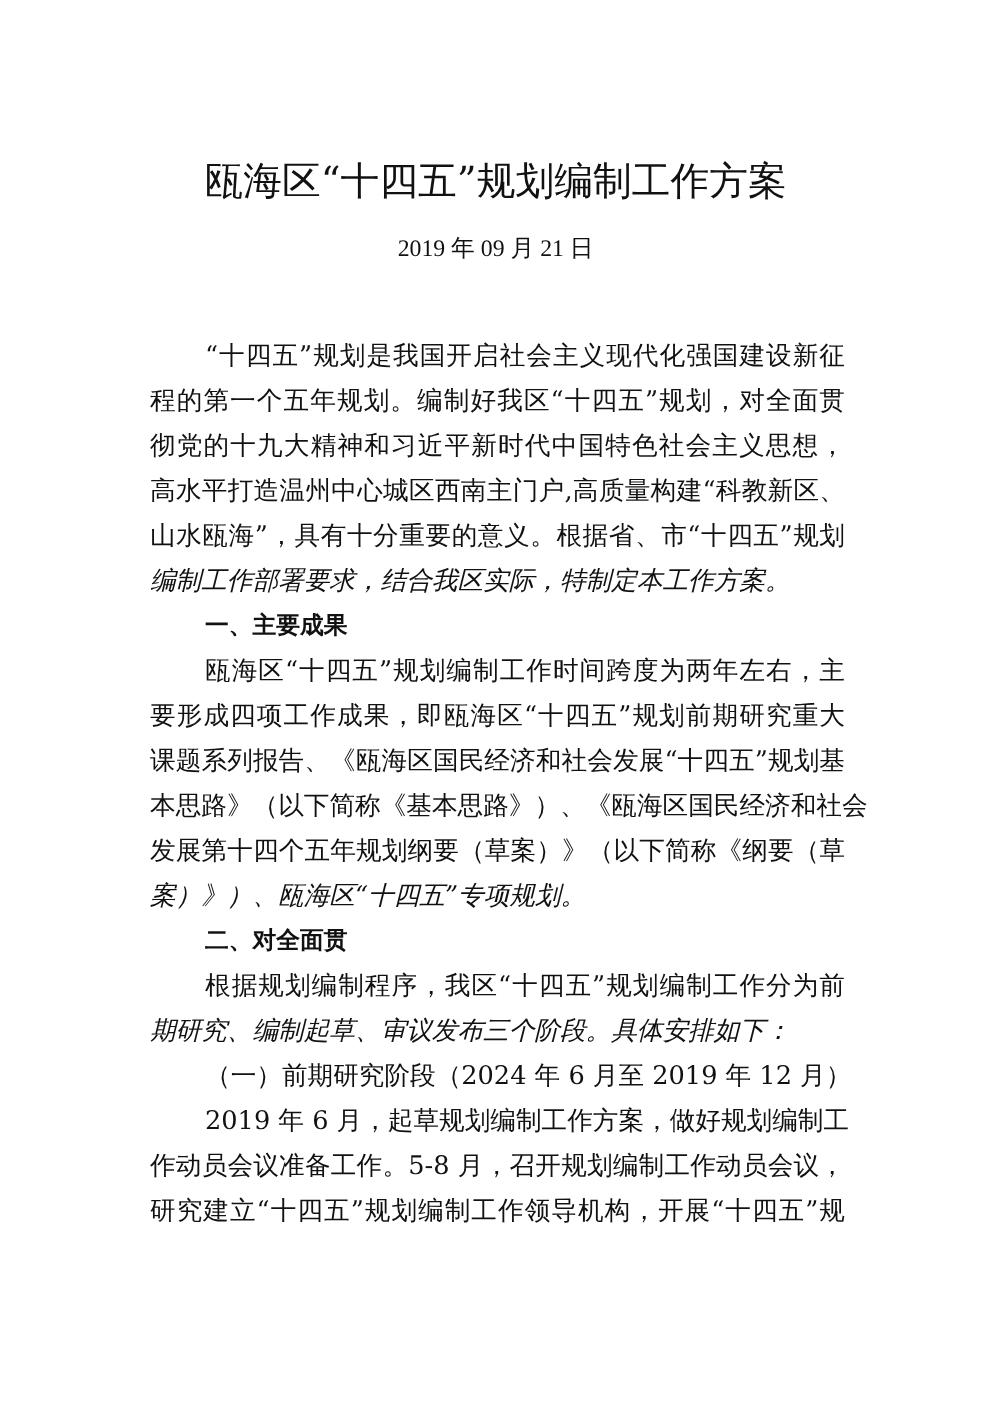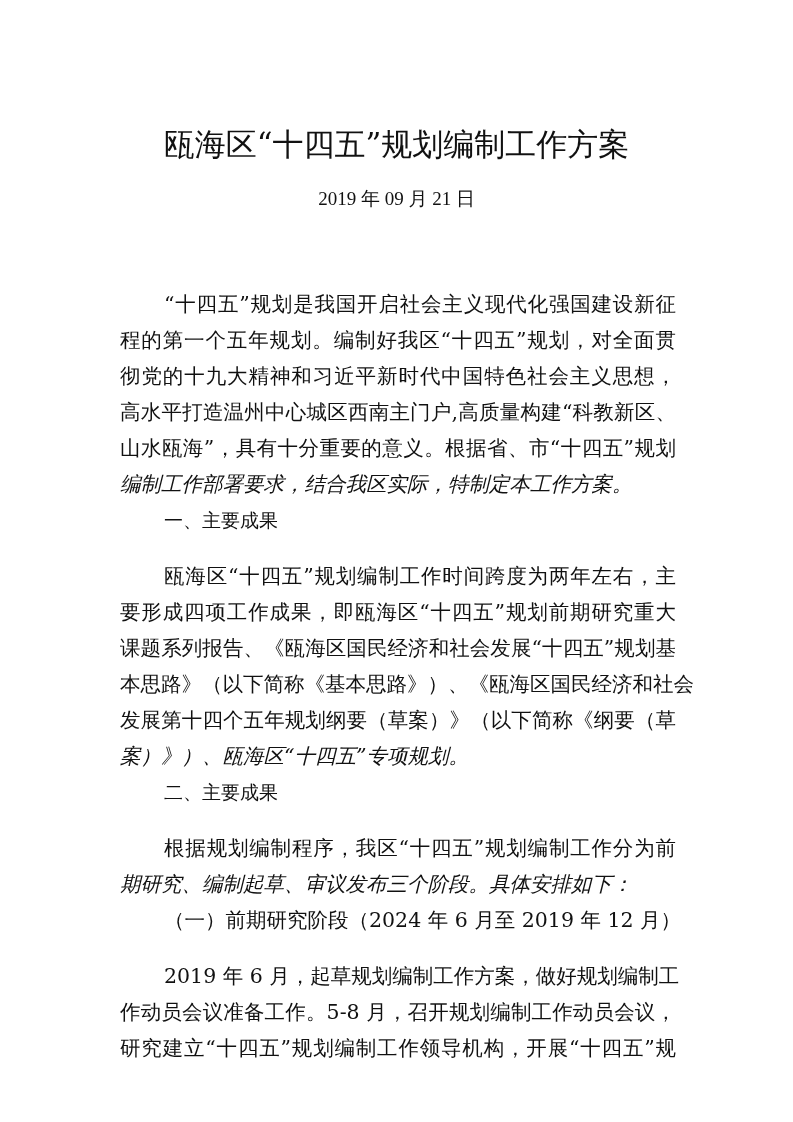--- a/index.html
+++ b/index.html
@@ -6,22 +6,22 @@
   body { width: 793px; height: 1122px; position: relative; overflow: hidden;
          font-family: "DejaVu Serif", "Liberation Serif", serif; color: #111; }
   .title { position: absolute; top: 124px; left: 0; width: 793px; text-align: center;
            font-size: 31px; letter-spacing: 0px; color: #111; }
   .date { position: absolute; top: 186px; left: 0; width: 793px; text-align: center;
           font-size: 19px; font-family: "Liberation Serif", serif; }
   .content { position: absolute; top: 266px; left: 120px; width: 556px; }
   .line { height: 36px; line-height: 36px; font-size: 20.5px; white-space: nowrap;
           text-align: justify; text-align-last: justify; overflow: visible; }
   .line.last { text-align-last: left; font-style: italic; }
-  .indent { padding-left: 44px; margin-top: 20px; }
-  .heading { font-family: "DejaVu Sans", "Liberation Sans", sans-serif; font-weight: normal;
+  .indent { padding-left: 44px; }
+  .heading { font-family: "DejaVu Sans", "Liberation Sans", sans-serif; font-weight: bold;
              font-size: 19px; padding-left: 44px; text-align-last: left; }
   .sub { padding-left: 44px; text-align-last: left; }
 </style>
 </head>
 <body>
 
 <div class="title">瓯海区“十四五”规划编制工作方案</div>
 <div class="date">2019 年 09 月 21 日</div>
 
 <div class="content">
@@ -31,20 +31,20 @@
   <div class="line">高水平打造温州中心城区西南主门户,高质量构建“科教新区、</div>
   <div class="line">山水瓯海”，具有十分重要的意义。根据省、市“十四五”规划</div>
   <div class="line last">编制工作部署要求，结合我区实际，特制定本工作方案。</div>
   <div class="line heading">一、主要成果</div>
   <div class="line indent">瓯海区“十四五”规划编制工作时间跨度为两年左右，主</div>
   <div class="line">要形成四项工作成果，即瓯海区“十四五”规划前期研究重大</div>
   <div class="line">课题系列报告、《瓯海区国民经济和社会发展“十四五”规划基</div>
   <div class="line">本思路》（以下简称《基本思路》）、《瓯海区国民经济和社会</div>
   <div class="line">发展第十四个五年规划纲要（草案）》（以下简称《纲要（草</div>
   <div class="line last">案）》）、瓯海区“十四五”专项规划。</div>
-  <div class="line heading">二、主要成果</div>
+  <div class="line heading">二、对全面贯</div>
   <div class="line indent">根据规划编制程序，我区“十四五”规划编制工作分为前</div>
   <div class="line last">期研究、编制起草、审议发布三个阶段。具体安排如下：</div>
   <div class="line sub">（一）前期研究阶段（2024 年 6 月至 2019 年 12 月）</div>
   <div class="line indent">2019 年 6 月，起草规划编制工作方案，做好规划编制工</div>
   <div class="line">作动员会议准备工作。5-8 月，召开规划编制工作动员会议，</div>
   <div class="line">研究建立“十四五”规划编制工作领导机构，开展“十四五”规</div>
 </div>
 
 </body></html>

